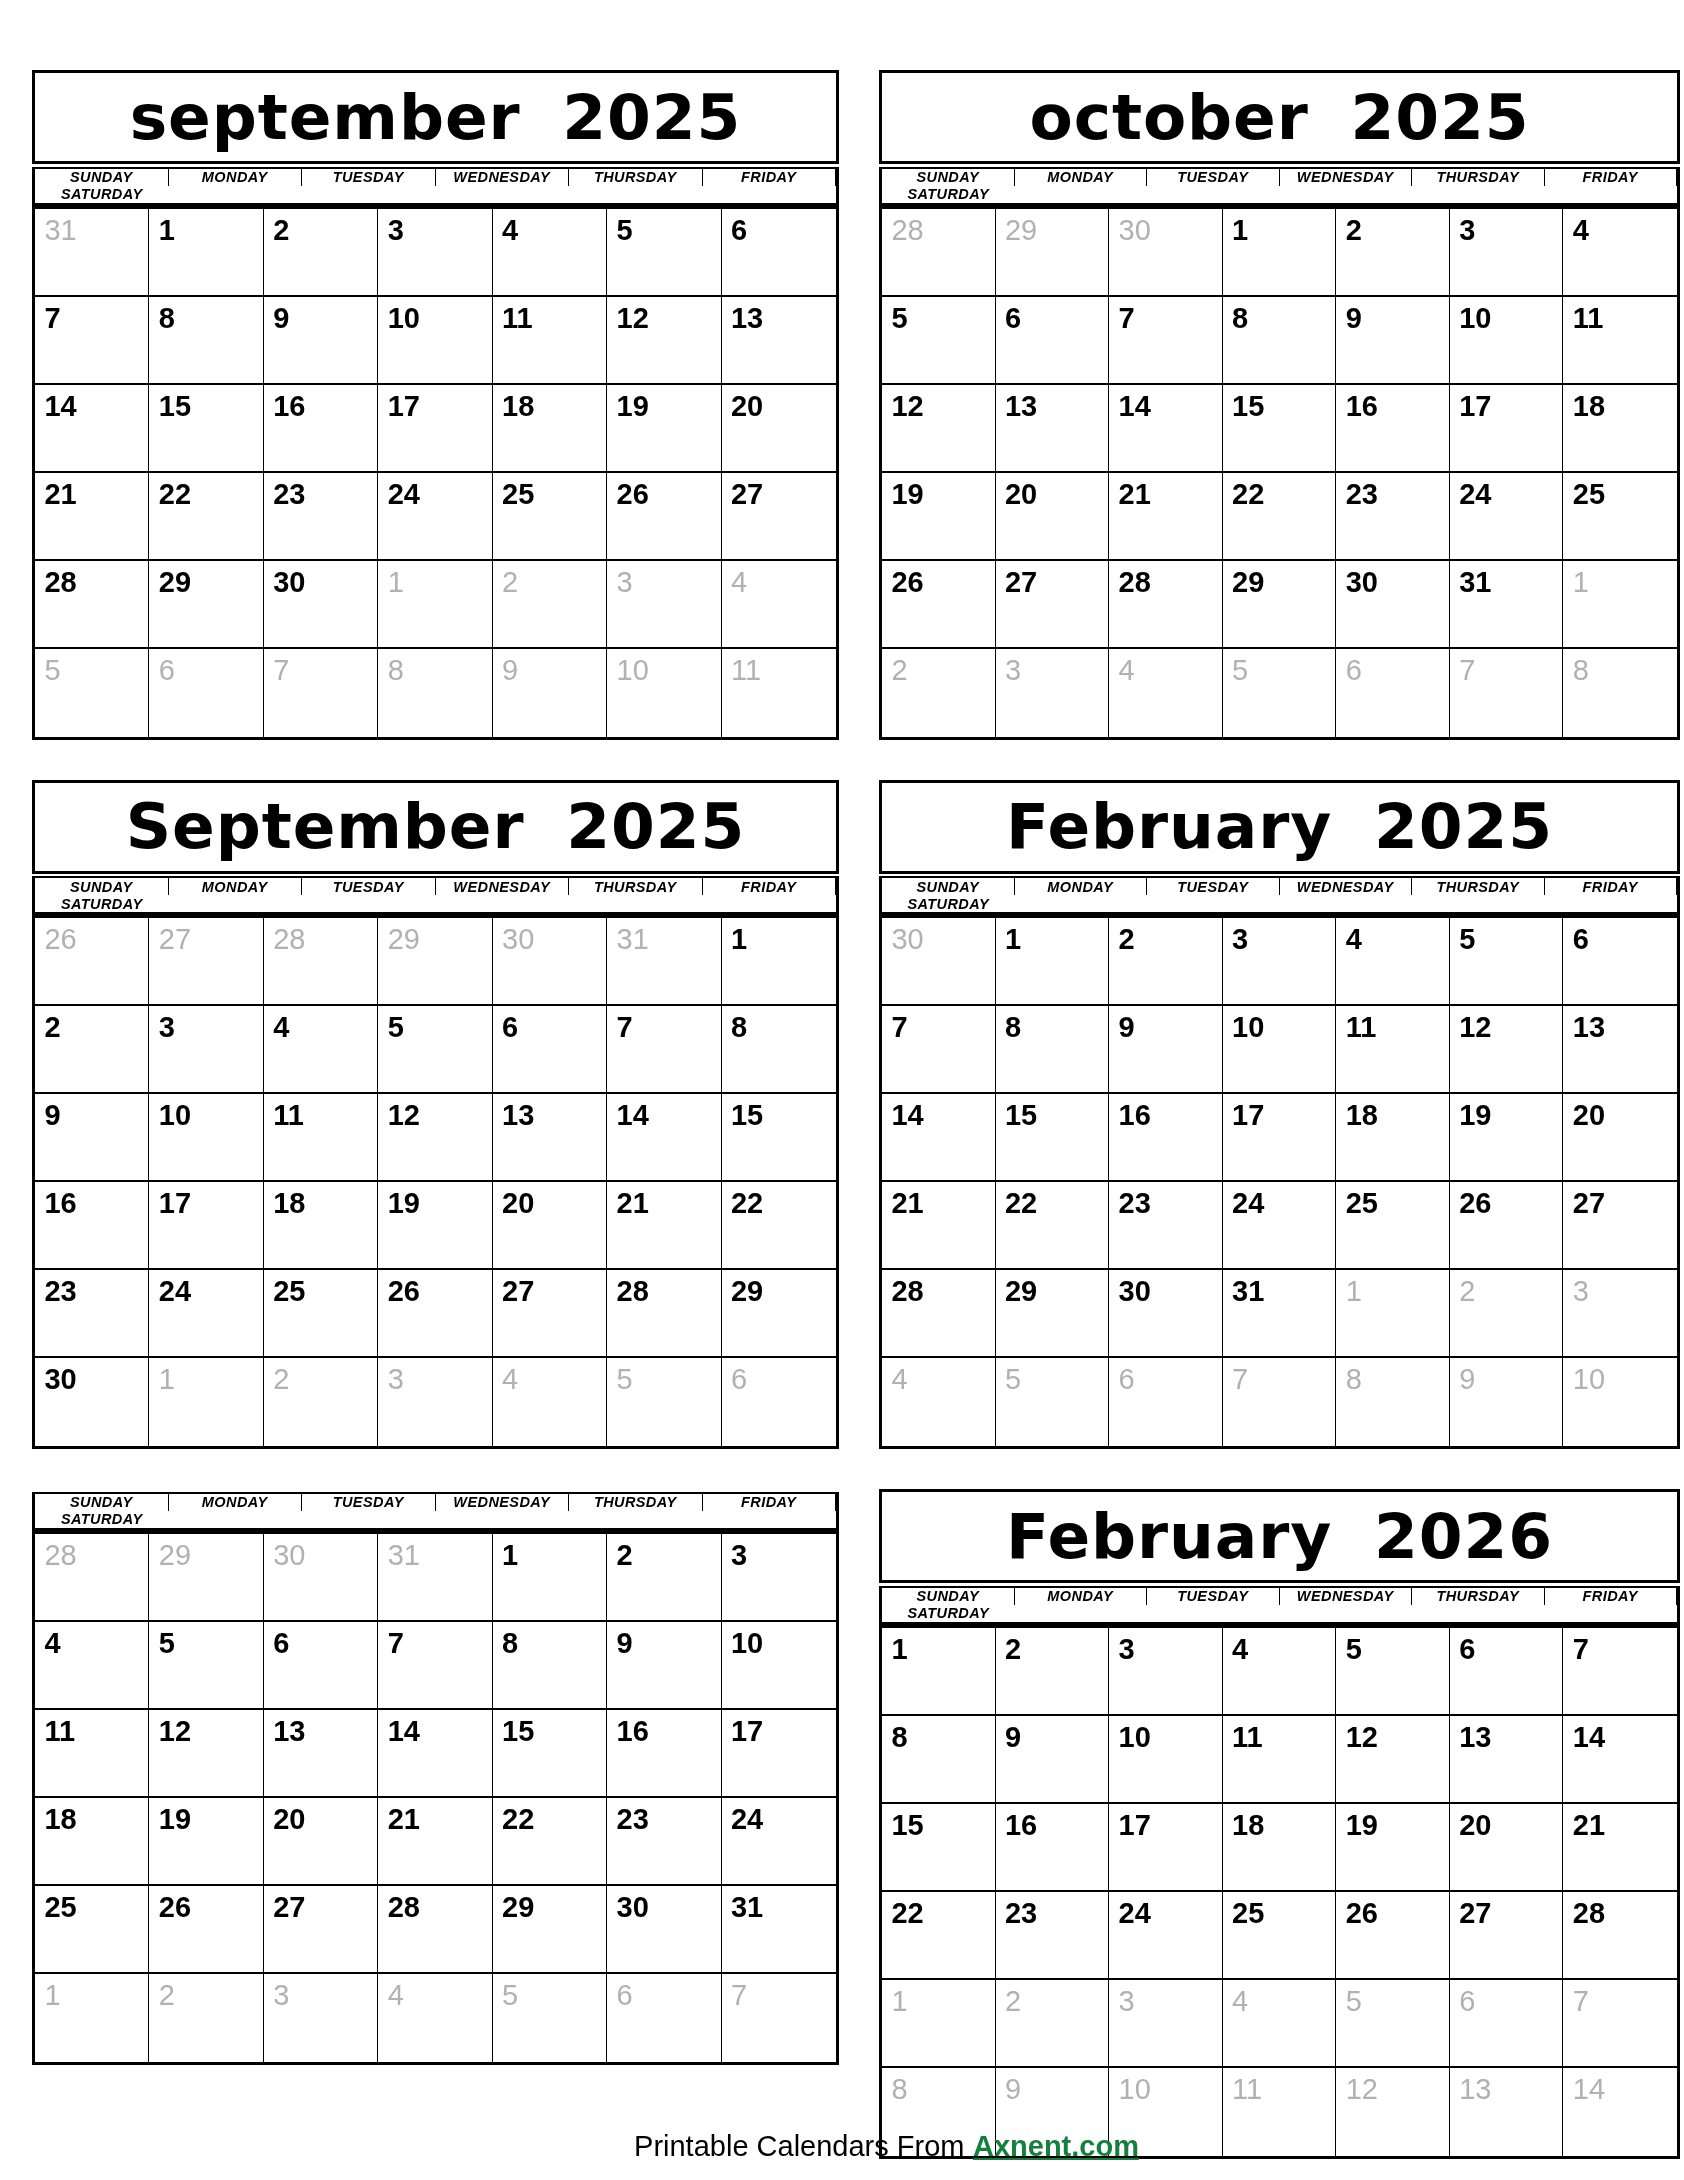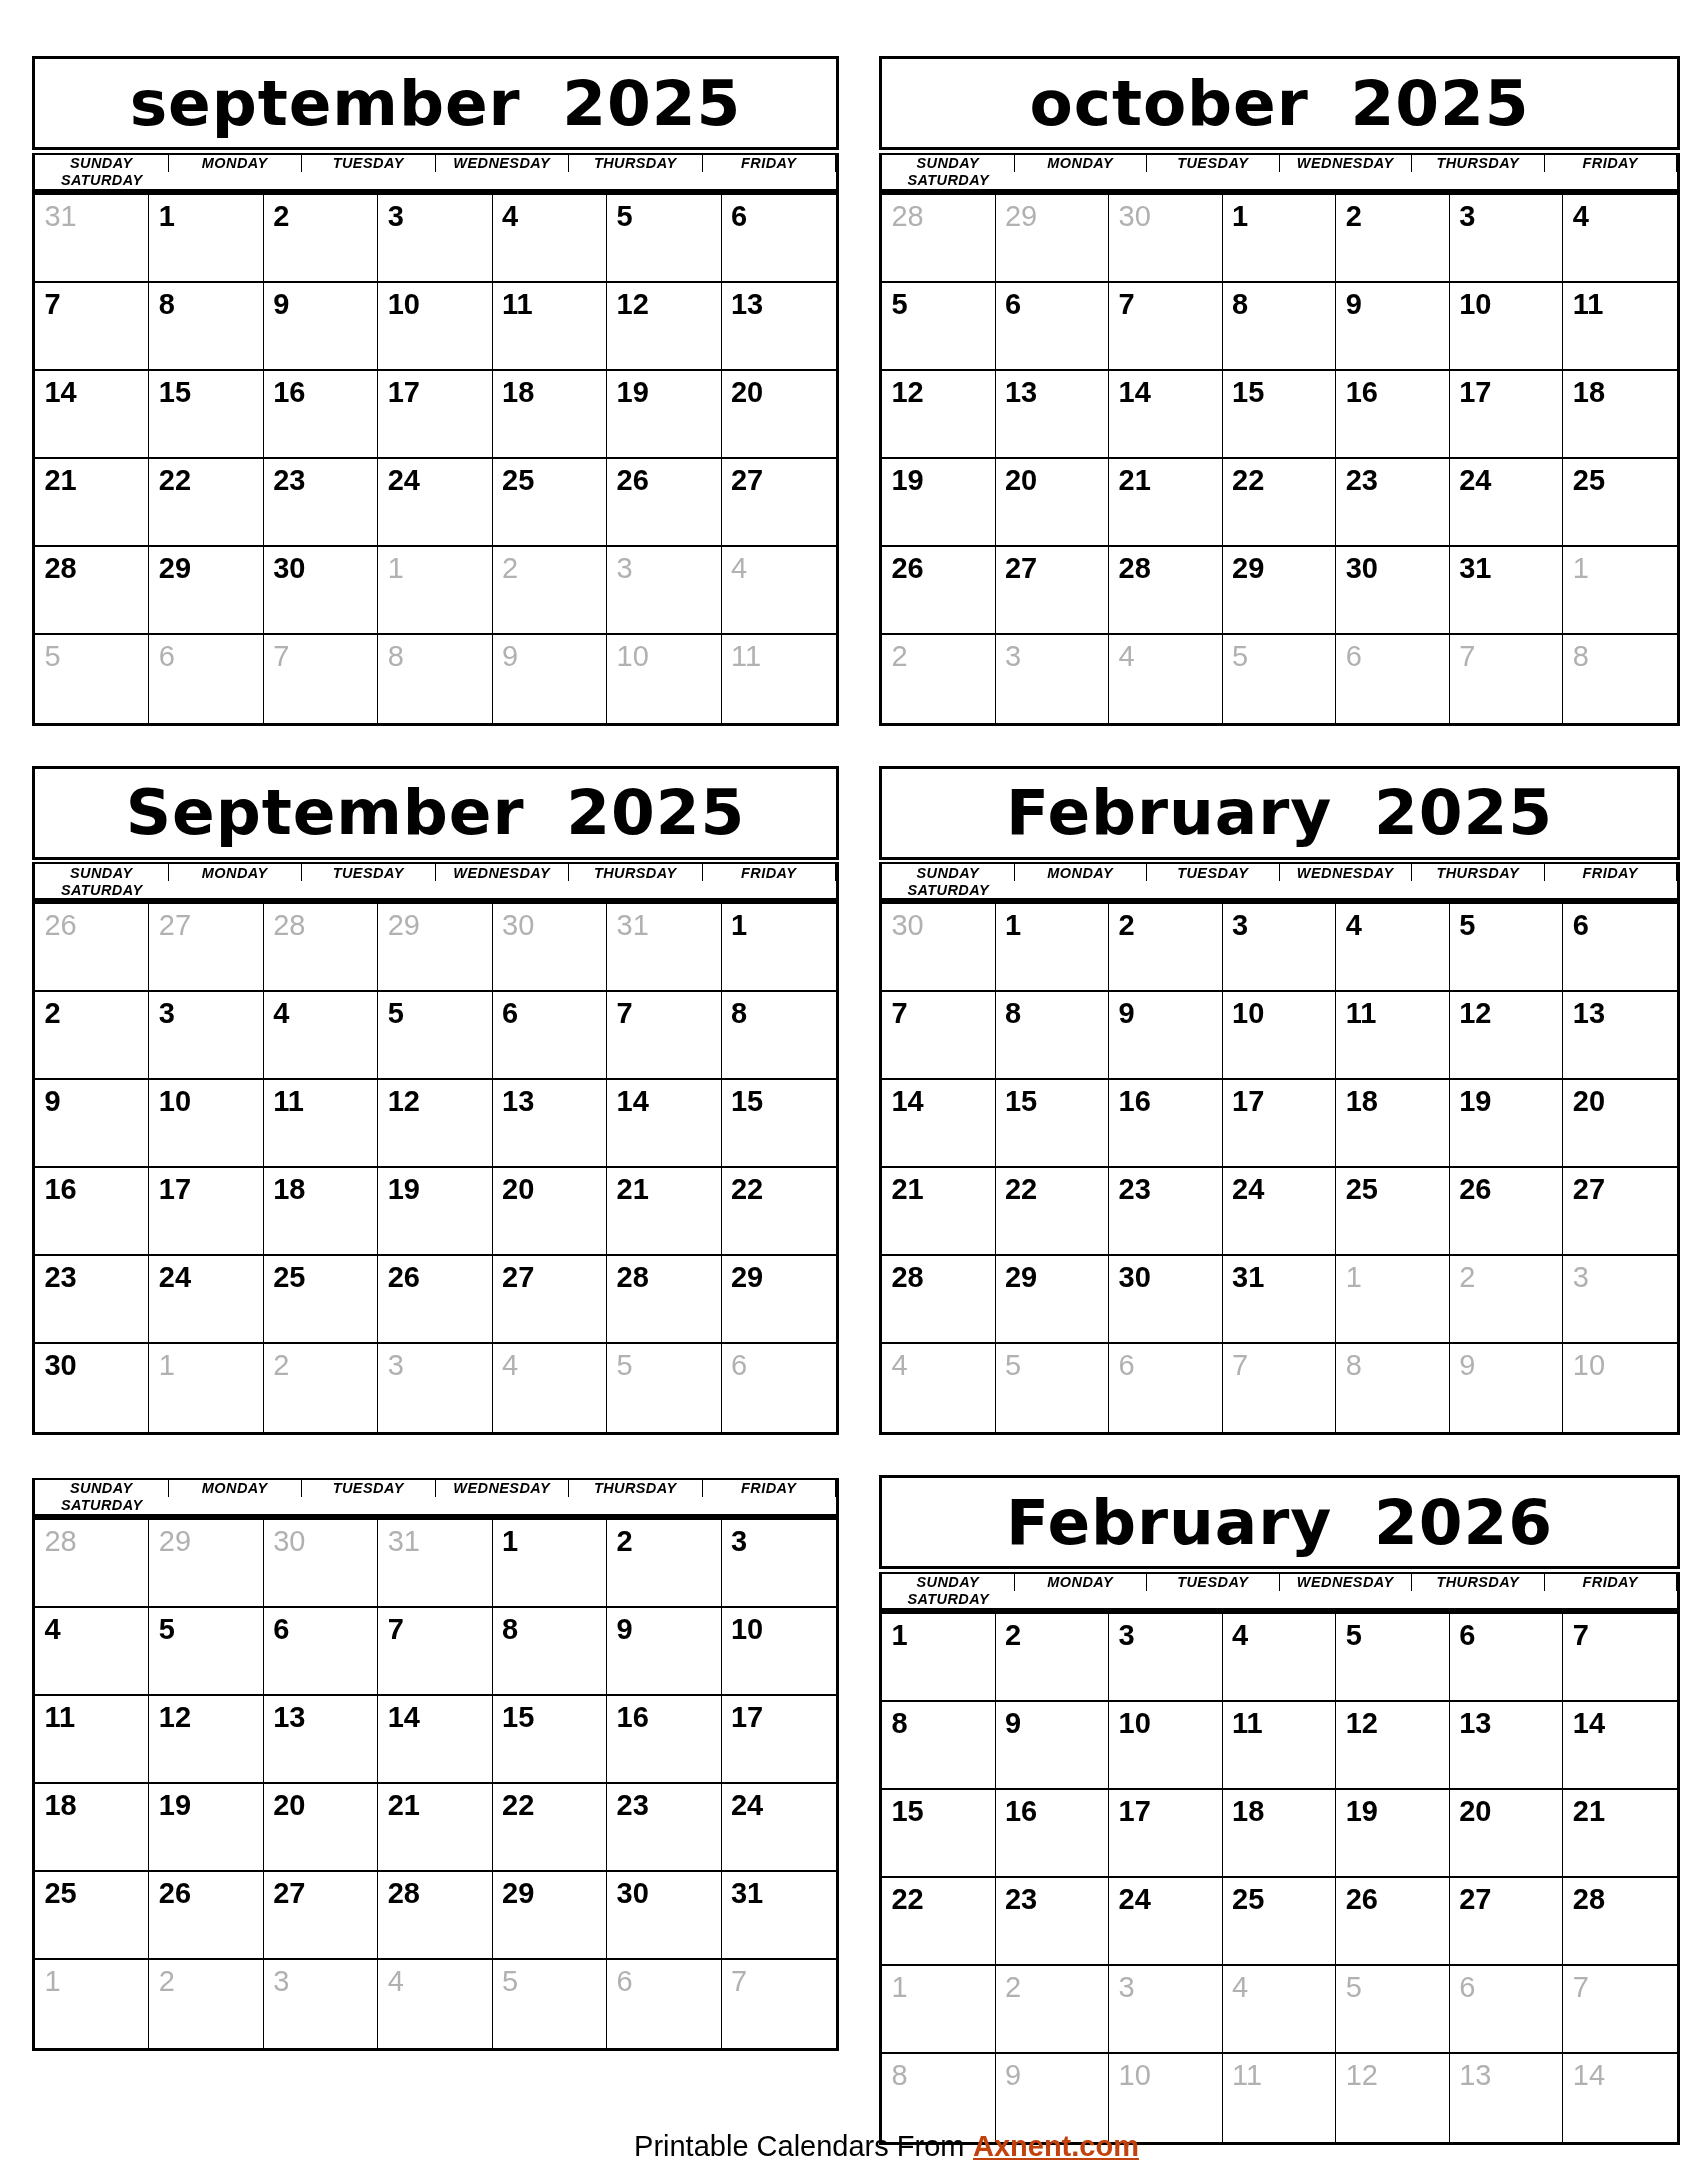--- a/index.html
+++ b/index.html
@@ -5,21 +5,21 @@
   * { box-sizing: border-box; margin: 0; padding: 0; }
   html, body { background: #ffffff; }
   body {
     width: 1685px; height: 2181px;
     position: relative;
     font-family: "Liberation Sans", sans-serif;
     color: #000;
   }
   .calendar-grid {
     position: absolute;
-    left: 32px; top: 56px;
+    left: 32px; top: 70px;
     display: grid;
     grid-template-columns: 807px 801px;
     column-gap: 10.2px;
     row-gap: 30px;
     gap: 40px;
   }
   .month { width: 100%; }
   .title-box {
     height: 94px;
     border: 3.4px solid #000;
@@ -77,21 +77,21 @@
   .cell.muted .dnum { color: #b1b1b1; font-weight: 400; }
   .footer {
     position: absolute;
     left: 0; top: 2130px; width: 100%;
     display: flex; justify-content: center; align-items: baseline; gap: 8.5px;
     font-size: 29px;
     margin-left: 44px;
   }
   .footer .brand {
     font-weight: 700;
-    color: #c2410c;
+    color: #15803d;
     text-decoration: underline;
     cursor: pointer;
   }
 </style>
 </head>
 <body>
 
 <div class="calendar-grid">
   <div class="month">
     <div class="title-box">

